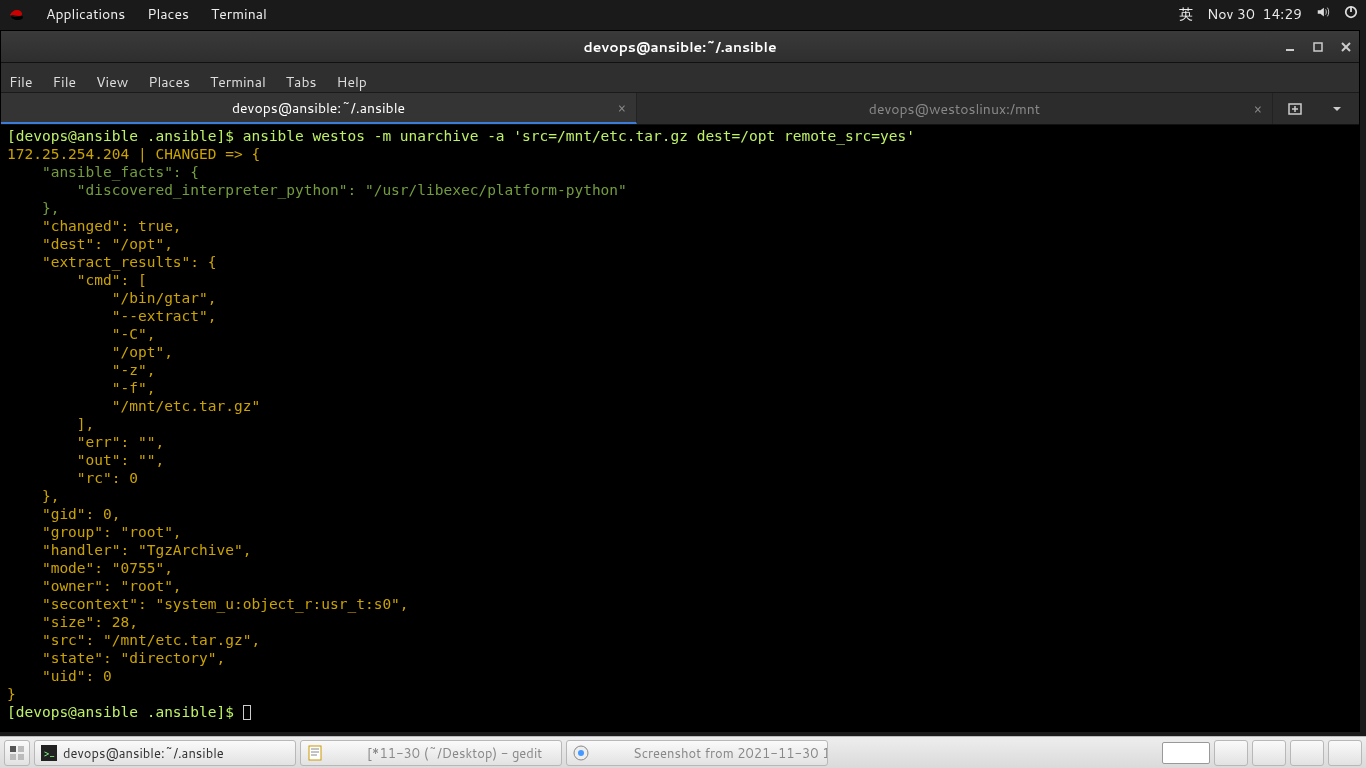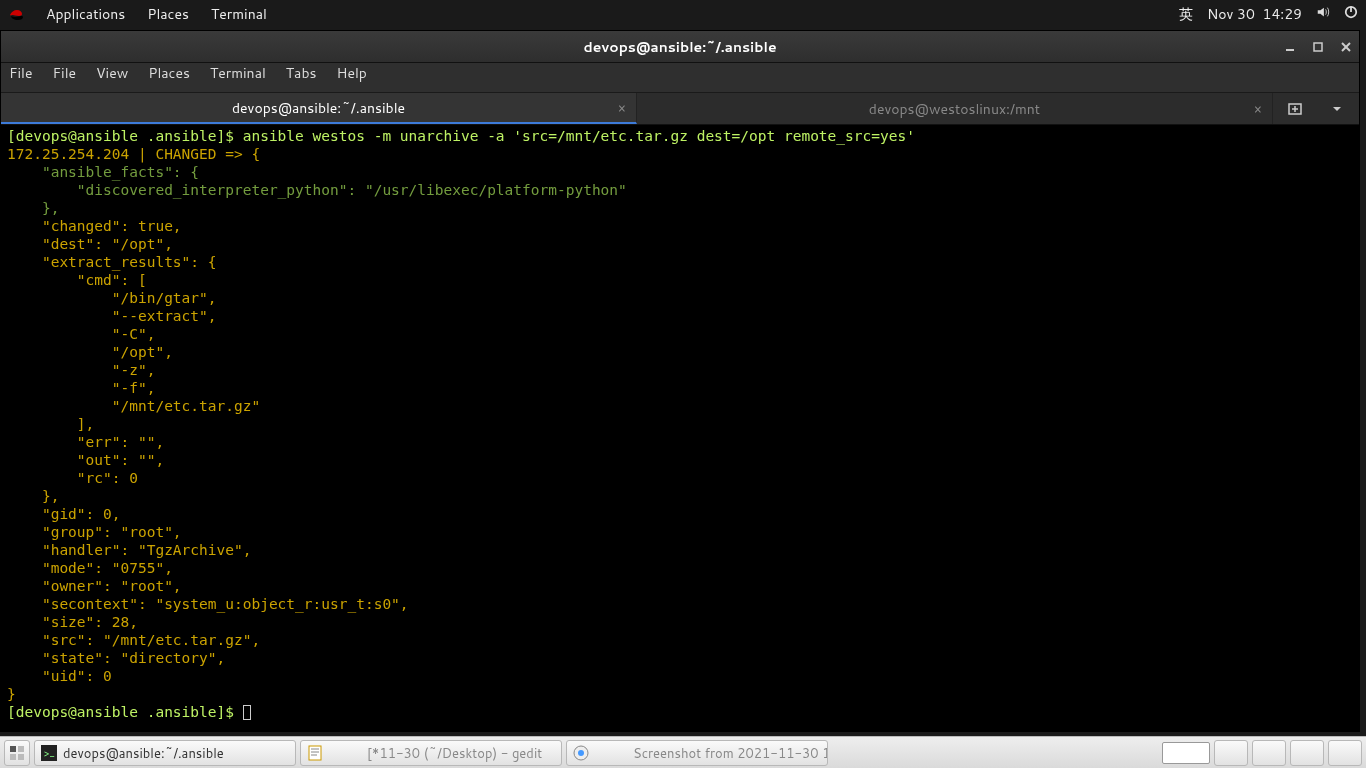--- a/index.html
+++ b/index.html
@@ -50,21 +50,21 @@
   border-bottom: 1px solid #111;
 }
 .titlebar-title { flex: 1; text-align: center; font-size: 14px; font-weight: 600; }
 .titlebar-controls { position: absolute; right: 6px; display: flex; gap: 14px; }
 .tb-btn { width: 14px; height: 14px; display: flex; align-items: center; justify-content: center; color: #ccc; cursor: pointer; }
 
 .menubar {
   height: 30px;
   background: #2f2f2f;
   display: flex;
-  align-items: flex-start;
+  align-items: flex-end;
   padding: 0 8px;
   gap: 20px;
   color: #ddd;
   border-bottom: 1px solid #1a1a1a;
 }
 .menubar span { cursor: default; }
 
 .tabbar {
   height: 32px;
   background: #2c2c2c;

